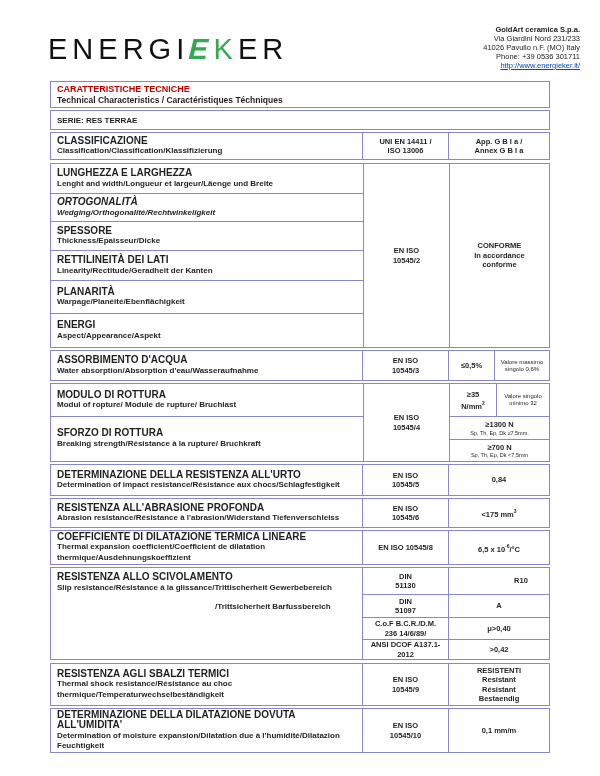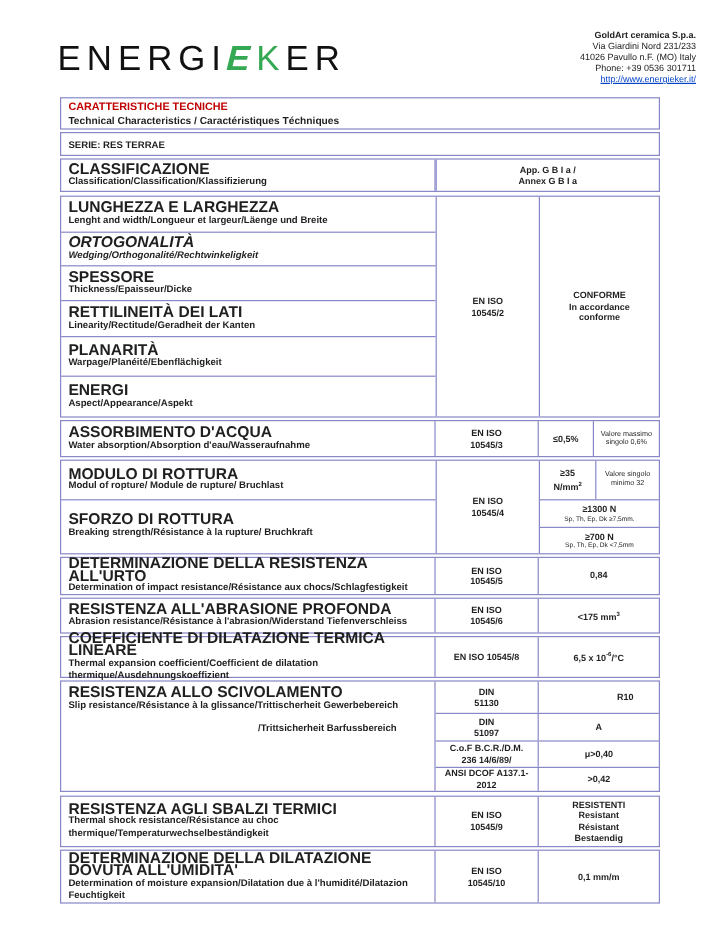--- a/index.html
+++ b/index.html
@@ -27,21 +27,21 @@
   .row{display:flex;flex-direction:row;box-sizing:border-box;}
   .bb{border-bottom:1px solid #8888c8;}
   .br{border-right:1px solid #8888c8;}
   .bl{border-left:1px solid #8888c8;}
   .c1{width:312px;box-sizing:border-box;padding:3px 6px;
       display:flex;flex-direction:column;justify-content:center;}
   .c2{width:85px;box-sizing:border-box;display:flex;align-items:center;
       justify-content:center;text-align:center;}
   .c3{flex:1;box-sizing:border-box;display:flex;align-items:center;
       justify-content:center;text-align:center;flex-direction:column;}
-  .caps{font-size:13px;font-weight:bold;line-height:10.5px;}
+  .caps{font-size:10px;font-weight:bold;line-height:10.5px;}
   .trl{font-size:8px;font-weight:bold;line-height:10.5px;}
   .cv{font-size:7.5px;font-weight:bold;line-height:9.5px;text-align:center;}
   .pre{white-space:pre-line;}
   .note{font-size:6px;font-weight:normal;line-height:7px;text-align:center;}
   .tiny{font-size:5.5px;font-weight:normal;line-height:6.5px;text-align:center;}
   .titlebox{flex-direction:column;justify-content:center;padding:3px 6px;height:27px;}
   .red{color:#c00000;font-size:9px;font-weight:bold;line-height:11px;}
   .sub{font-size:8.5px;font-weight:bold;line-height:11px;}
   .seriebox{padding:4px 6px;height:20px;align-items:center;}
   .serie{font-size:8px;font-weight:bold;}
@@ -80,20 +80,24 @@
 
     <div class="box seriebox">
       <div class="serie">SERIE: RES TERRAE</div>
     </div>
 
     <div class="box" style="height:28px;margin-bottom:3px;">
       <div class="c1 br">
         <div class="caps">CLASSIFICAZIONE</div>
         <div class="trl">Classification/Classification/Klassifizierung</div>
       </div>
+      <div class="c2">
+          <div class="cv pre">UNI EN 14411 /
+ISO 13006</div>
+        </div>
       <div class="c3 bl">
           <div class="cv pre">App. G B I a /
 Annex G B I a</div>
         </div>
     </div>
 
     <div class="box">
       <div style="width:312px;display:flex;flex-direction:column;" class="br">
         <div class="c1 bb" style="width:312px;height:30px;">
           <div class="caps">LUNGHEZZA E LARGHEZZA</div>

